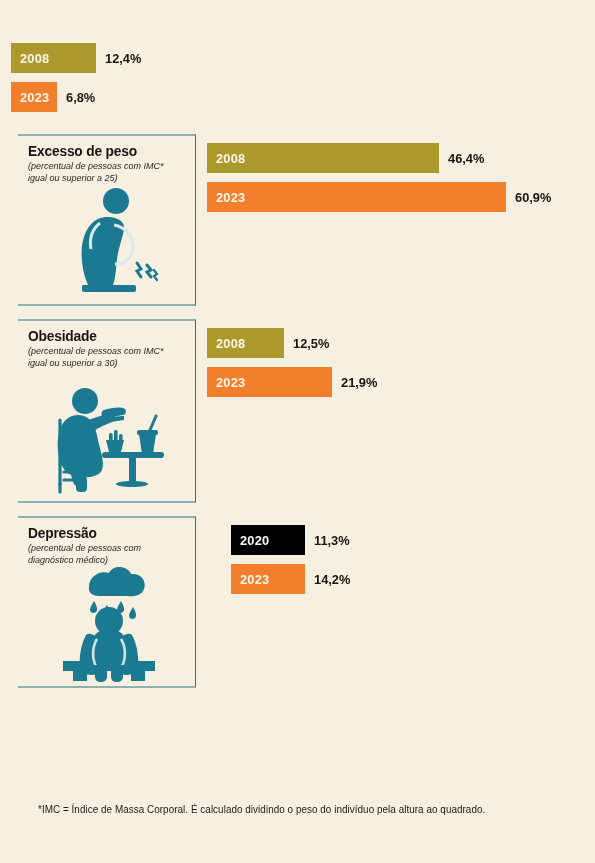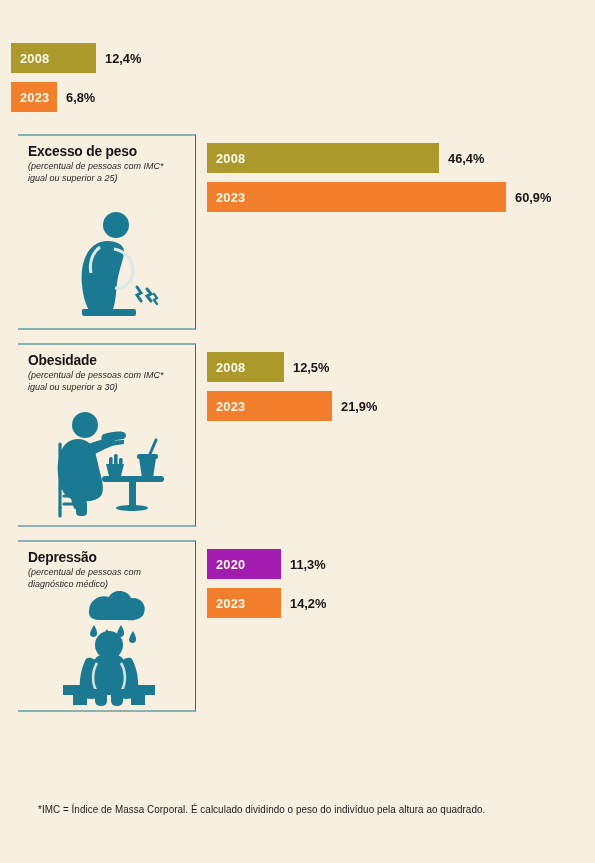--- a/index.html
+++ b/index.html
@@ -133,21 +133,21 @@
       <div class="bar-row">
         <div class="bar" style="width:46px;background:#f17f2c;">
           <span class="bar-year">2023</span>
         </div>
         <span class="bar-value">6,8%</span>
       </div>
     </div>
   </div>
 
   <div class="section" style="margin-top:13px;">
-    <div class="card" style="height:196px;">
+    <div class="card" style="height:172px;">
       <div class="card-title">Excesso de peso</div>
       <div class="card-sub">(percentual de pessoas com IMC* igual ou superior a 25)</div>
       <div class="icon-wrap">
         <svg width="110" height="112" viewBox="0 0 110 112" aria-hidden="true">
           <g fill="#1b7a92">
 
             <circle cx="62" cy="16" r="13"></circle>
 
             <path d="M44 34 C31 40 26 58 28 76 C29 88 32 96 35 101 C38 105 57 105 59 100 C62 92 62 82 63 74 C65 60 70 50 70 42 C70 34 56 29 44 34 Z"></path>
 
@@ -246,21 +246,21 @@
       </div>
       <div class="bar-row">
         <div class="bar" style="width:125px;background:#f17f2c;">
           <span class="bar-year">2023</span>
         </div>
         <span class="bar-value">21,9%</span>
       </div>
     </div>
   </div>
 
-  <div class="section" style="margin-top:13px;">
+  <div class="section" style="margin-top:13px;gap:24px;">
     <div class="card" style="height:172px;">
       <div class="card-title">Depressão</div>
       <div class="card-sub">(percentual de pessoas com diagnóstico médico)</div>
       <div class="icon-wrap">
         <svg width="124" height="118" viewBox="0 0 124 118" aria-hidden="true">
           <g fill="#1b7a92">
 
             <path d="M42 22 C42 12 52 5 62 8 C66 0 80 0 84 9 C94 8 100 16 97 24 C95 30 88 32 80 31 L52 31 C45 31 41 27 42 22 Z"></path>
 
             <path d="M47 36 C47 36 43 42 43 45 C43 48 47 49 49 47 C51 45 50 41 47 36 Z"></path>
@@ -282,21 +282,21 @@
             <rect x="40" y="100" width="44" height="6"></rect>
 
             <rect x="48" y="100" width="12" height="17" rx="5"></rect>
             <rect x="64" y="100" width="12" height="17" rx="5"></rect>
           </g>
         </svg>
       </div>
     </div>
     <div class="bars">
       <div class="bar-row">
-        <div class="bar" style="width:74px;background:#a21caf;">
+        <div class="bar" style="width:74px;background:#000000;">
           <span class="bar-year">2020</span>
         </div>
         <span class="bar-value">11,3%</span>
       </div>
       <div class="bar-row">
         <div class="bar" style="width:74px;background:#f17f2c;">
           <span class="bar-year">2023</span>
         </div>
         <span class="bar-value">14,2%</span>
       </div>

